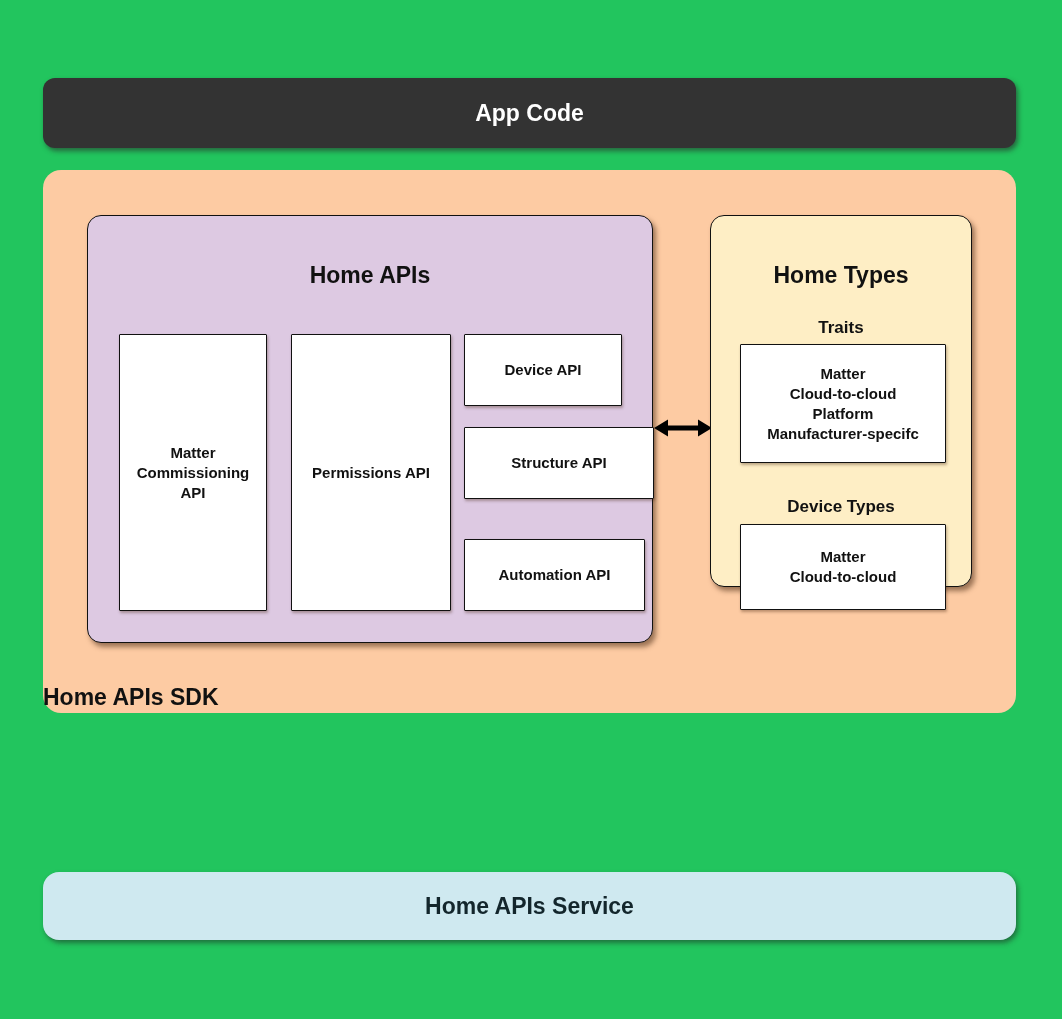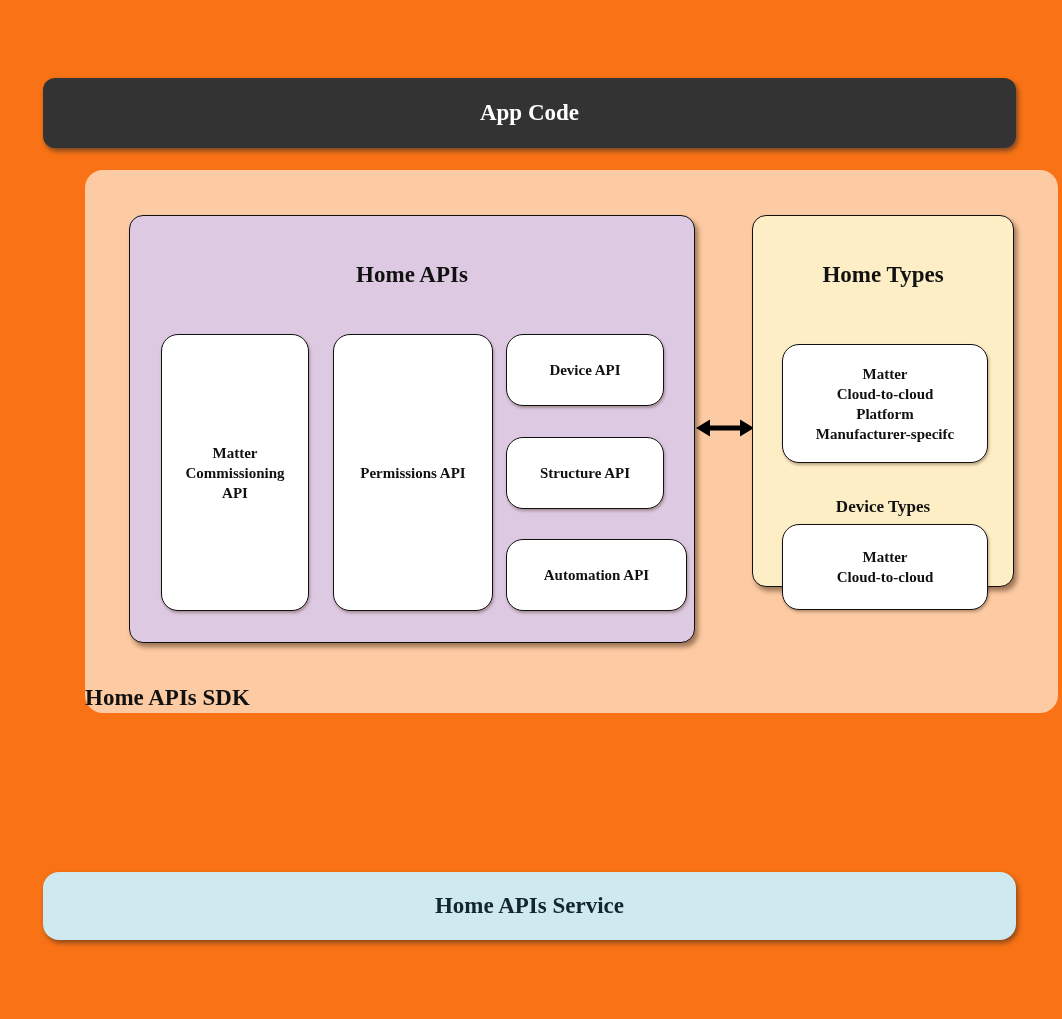--- a/index.html
+++ b/index.html
@@ -1,41 +1,40 @@
 <!DOCTYPE html>
 <html><head>
 <meta charset="utf-8">
 <style>
   * { margin: 0; padding: 0; box-sizing: border-box; }
   html, body { background: #000; }
   .stage {
     position: relative;
     width: 1062px;
     height: 1019px;
-    background: #f97316;
-    font-family: Liberation Serif, serif;
+    background: #22c55e;
+    font-family: Liberation Sans, sans-serif;
     overflow: hidden;
   }
   .box { position: absolute; }
   .center { display: flex; align-items: center; justify-content: center; }
 
   .app-code {
     left: 43px; top: 78px; width: 973px; height: 70px;
     background: #333333;
     border-radius: 12px;
     color: #ffffff;
     font-size: 23px; font-weight: 700;
     box-shadow: 2px 3px 5px rgba(40,40,40,0.6);
   }
 
   .sdk {
     left: 43px; top: 170px; width: 973px; height: 543px;
     background: #fdcba3;
     border-radius: 18px;
-    margin-left: 42px;
   }
   .sdk-label {
     position: absolute;
     left: 0; right: 0; bottom: 2px;
     text-align: left;
     font-size: 23px; font-weight: 700; color: #111111;
   }
 
   .panel {
     position: absolute;
@@ -56,32 +55,32 @@
   .panel-title {
     position: absolute; left: 0; right: 0; top: 46px;
     text-align: center;
     font-size: 23px; font-weight: 700; color: #111111;
   }
 
   .card {
     position: absolute;
     background: #ffffff;
     border: 1.4px solid #111111;
-    border-radius: 17px;
+    border-radius: 1px;
     color: #111111;
     font-size: 15px; font-weight: 700;
     text-align: center;
     white-space: pre-line;
     line-height: 20px;
     box-shadow: 1px 2px 3px rgba(60,30,10,0.35);
   }
   .card-matter-commissioning { left: 31px;  top: 118px; width: 148px; height: 277px; }
   .card-permissions          { left: 203px; top: 118px; width: 160px; height: 277px; }
   .card-device               { left: 376px; top: 118px; width: 158px; height: 72px; }
-  .card-structure            { left: 376px; top: 221px; width: 158px; height: 72px; }
+  .card-structure            { left: 376px; top: 211px; width: 190px; height: 72px; }
   .card-automation           { left: 376px; top: 323px; width: 181px; height: 72px; }
 
   .sub-label {
     position: absolute; left: 0; right: 0;
     text-align: center;
     font-size: 17px; font-weight: 700; color: #111111;
   }
   .traits-label { top: 102px; }
   .device-types-label { top: 281px; }
   .card-traits       { left: 29px; top: 128px; width: 206px; height: 119px; }
@@ -131,20 +130,21 @@
 
     <div class="arrow">
       <svg width="60" height="24" viewBox="0 0 60 24" xmlns="http://www.w3.org/2000/svg">
         <path d="M1 12 L15 3.5 L15 9.5 L45 9.5 L45 3.5 L59 12 L45 20.5 L45 14.5 L15 14.5 L15 20.5 Z" fill="#000000"></path>
       </svg>
     </div>
 
     <div class="panel home-types">
       <div class="panel-title">Home Types</div>
 
+      <div class="sub-label traits-label">Traits</div>
 
       <div class="card card-traits center">Matter
 Cloud-to-cloud
 Platform
 Manufacturer-specifc</div>
 
       <div class="sub-label device-types-label">Device Types</div>
 
       <div class="card card-device-types center">Matter
 Cloud-to-cloud</div>

